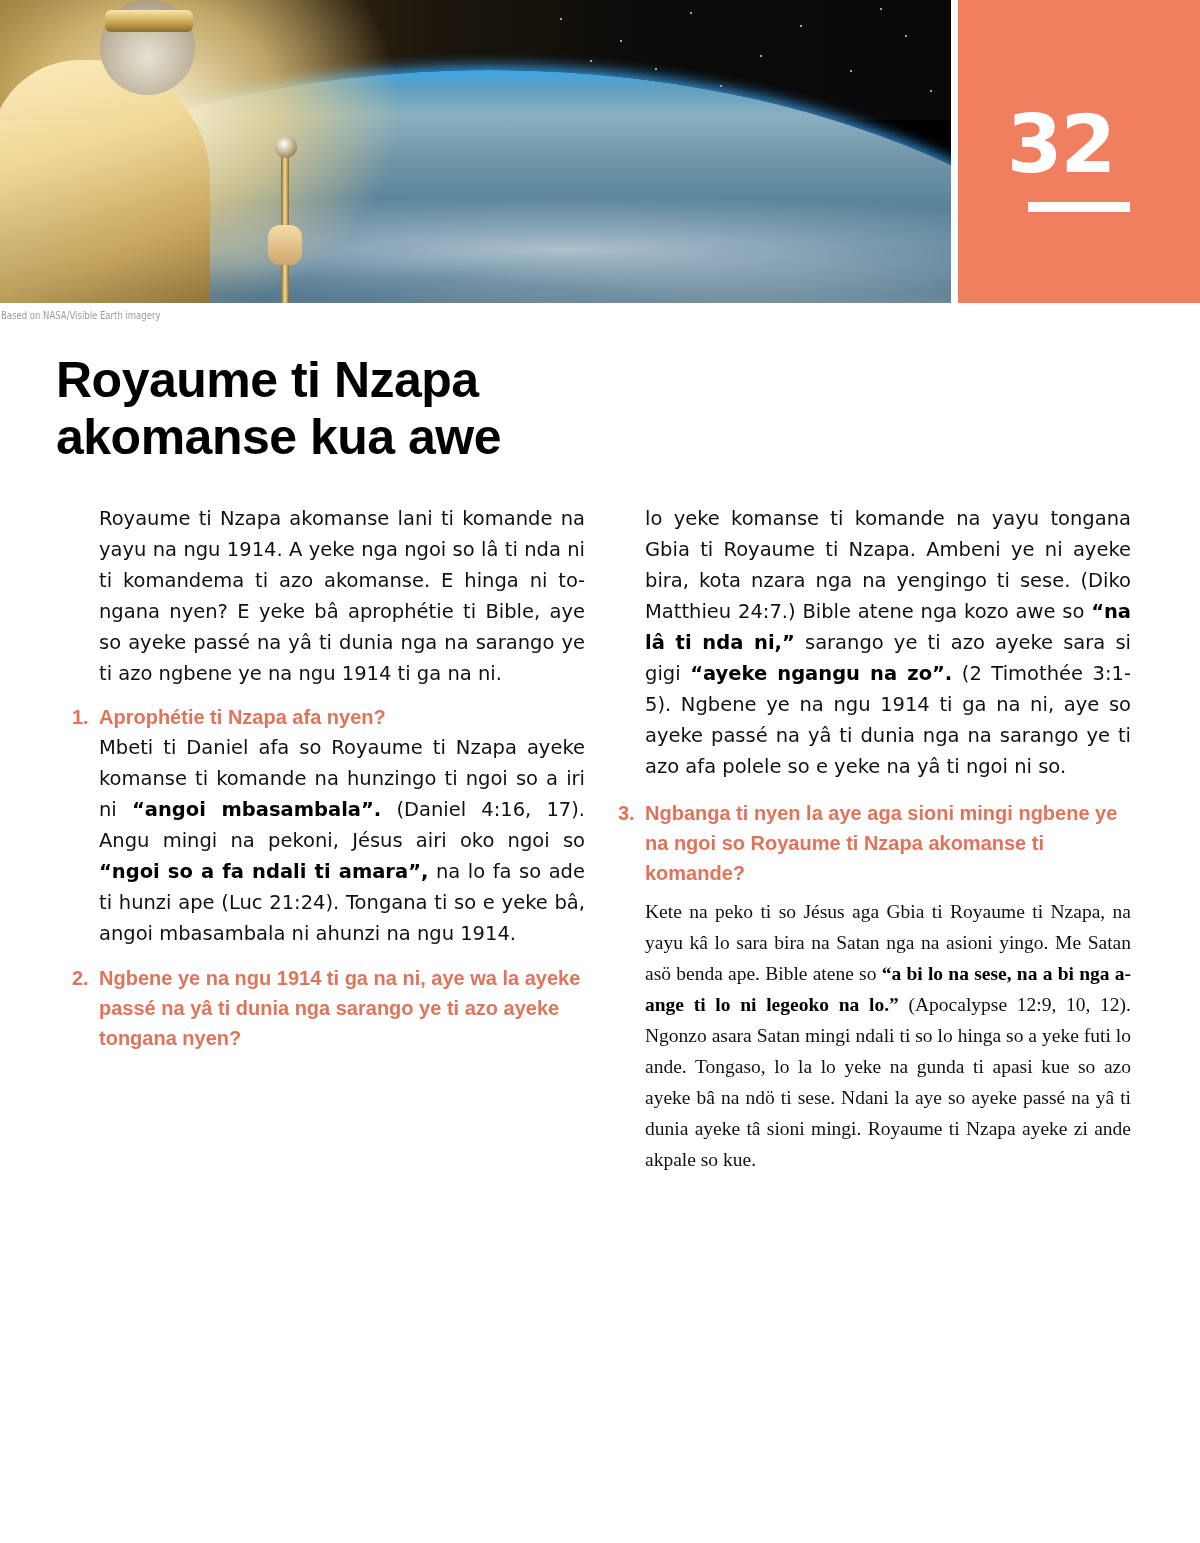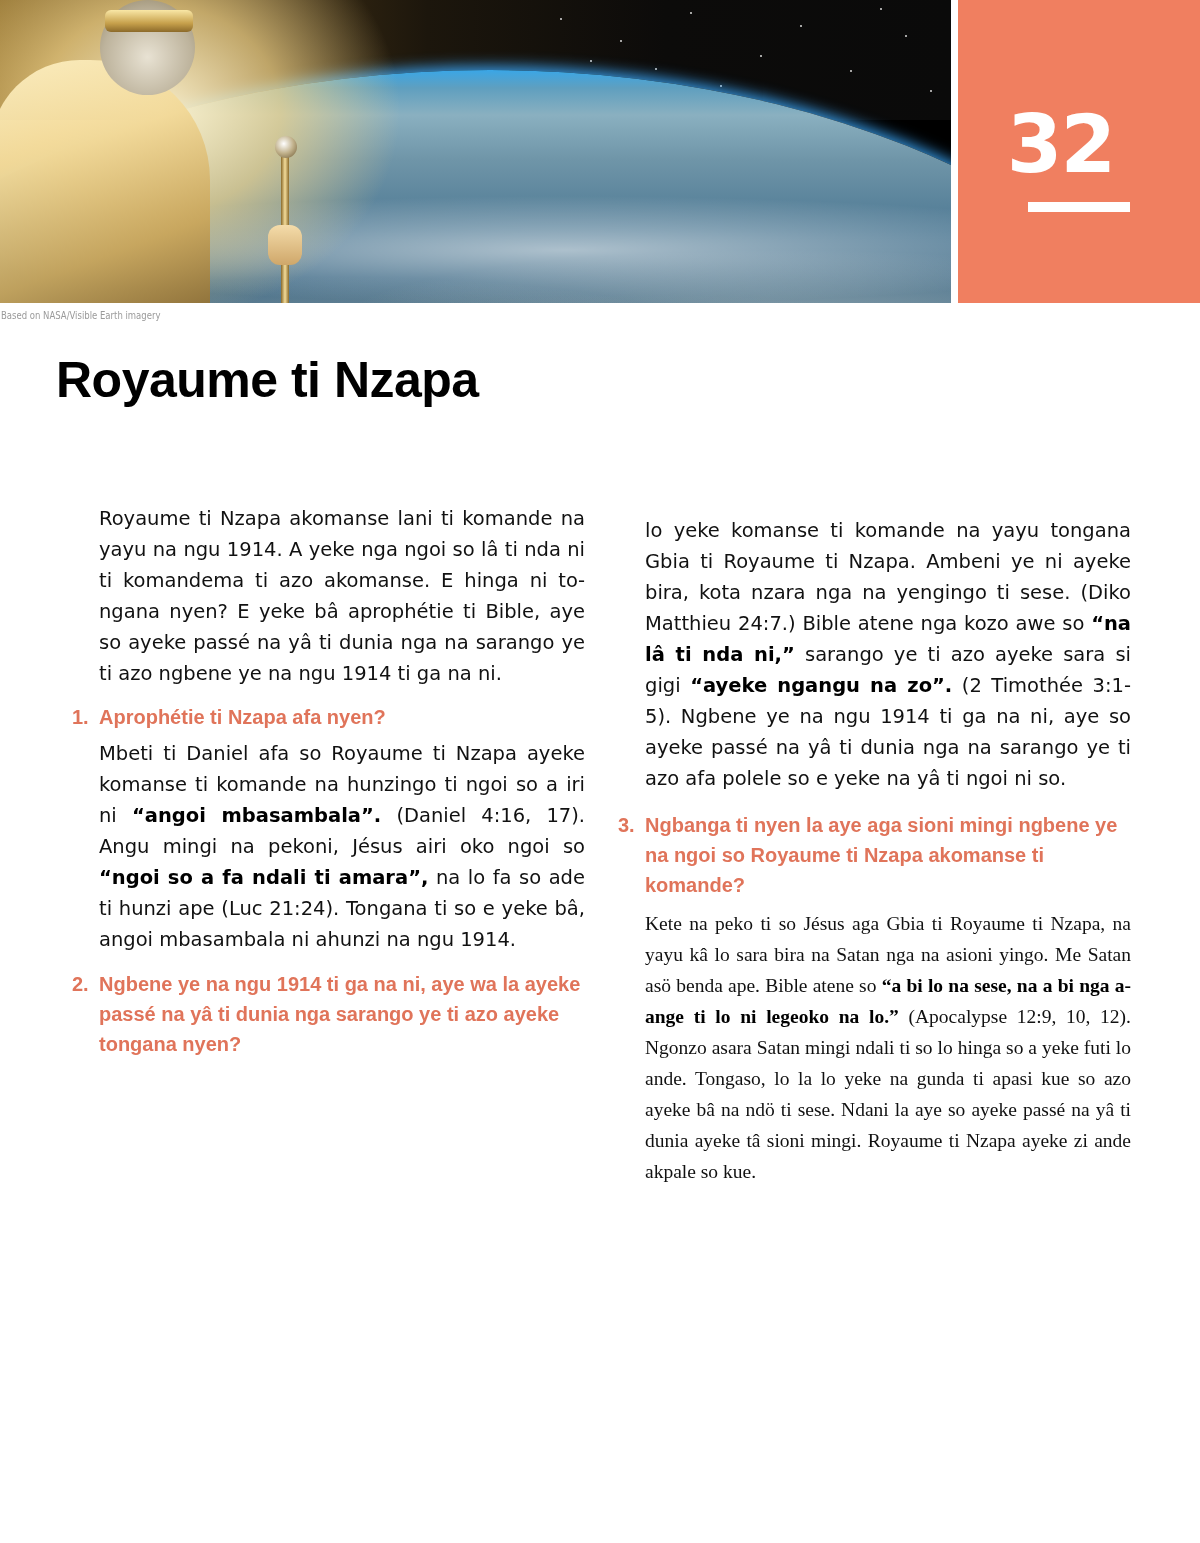--- a/index.html
+++ b/index.html
@@ -163,25 +163,25 @@
       color: #e0745a;
     }
     .q .qnum {
       position: absolute;
       left: -27px;
       top: 0;
     }
 
     .left .p0 { margin-top: 0; }
     .left .q1 { margin-top: 13px; }
-    .left .p1 { margin-top: 6px; }
+    .left .p1 { }
     .left .q2 { margin-top: 14px; }
     .left .p2 { margin-top: 6px; }
 
-    .right .p3 { margin-top: 12px; }
+    .right .p3 { margin-top: 0; }
     .right .q3 { margin-top: 16px; }
     .right .p4 { margin-top: 8px; font-family: Liberation Serif, serif; }
   </style>
 </head>
 <body>
 
 <div class="hero" role="img" aria-label="Enthroned king in golden robes holding a scepter, overlooking Earth from space">
   <div class="space"></div>
   <div class="star" style="left:560px;top:18px"></div>
   <div class="star" style="left:620px;top:40px"></div>
@@ -207,20 +207,21 @@
 
 <div class="caption">Based on NASA/Visible Earth imagery</div>
 
 <div class="badge">
   <div class="num">32</div>
   <div class="rule"></div>
 </div>
 
 <h1 class="title">
   <span>Royaume ti Nzapa</span><br>
+  <span>akomanse kua awe</span>
 </h1>
 
 <div class="col left">
   <p class="para p0">Royaume ti Nzapa akomanse lani ti komande na yayu na ngu 1914. A yeke nga ngoi so lâ ti nda ni ti komandema ti azo akomanse. E hinga ni to­ngana nyen? E yeke bâ aprophétie ti Bible, aye so ayeke passé na yâ ti dunia nga na sarango ye ti azo ngbene ye na ngu 1914 ti ga na ni.</p>
 
   <h2 class="q q1">
     <span class="qnum">1.</span>
     <span>Aprophétie ti Nzapa afa nyen?</span>
   </h2>
   <p class="para p1"><span>Mbeti ti Daniel afa so Royaume ti Nzapa ayeke komanse ti komande na hunzingo ti ngoi so a iri ni </span><b>“angoi mbasambala”.</b><span> (Daniel 4:16, 17). Angu mingi na pekoni, Jésus airi oko ngoi so </span><b>“ngoi so a fa ndali ti amara”,</b><span> na lo fa so ade ti hunzi ape (Luc 21:24). Tongana ti so e yeke bâ, angoi mbasambala ni ahunzi na ngu 1914.</span></p>

